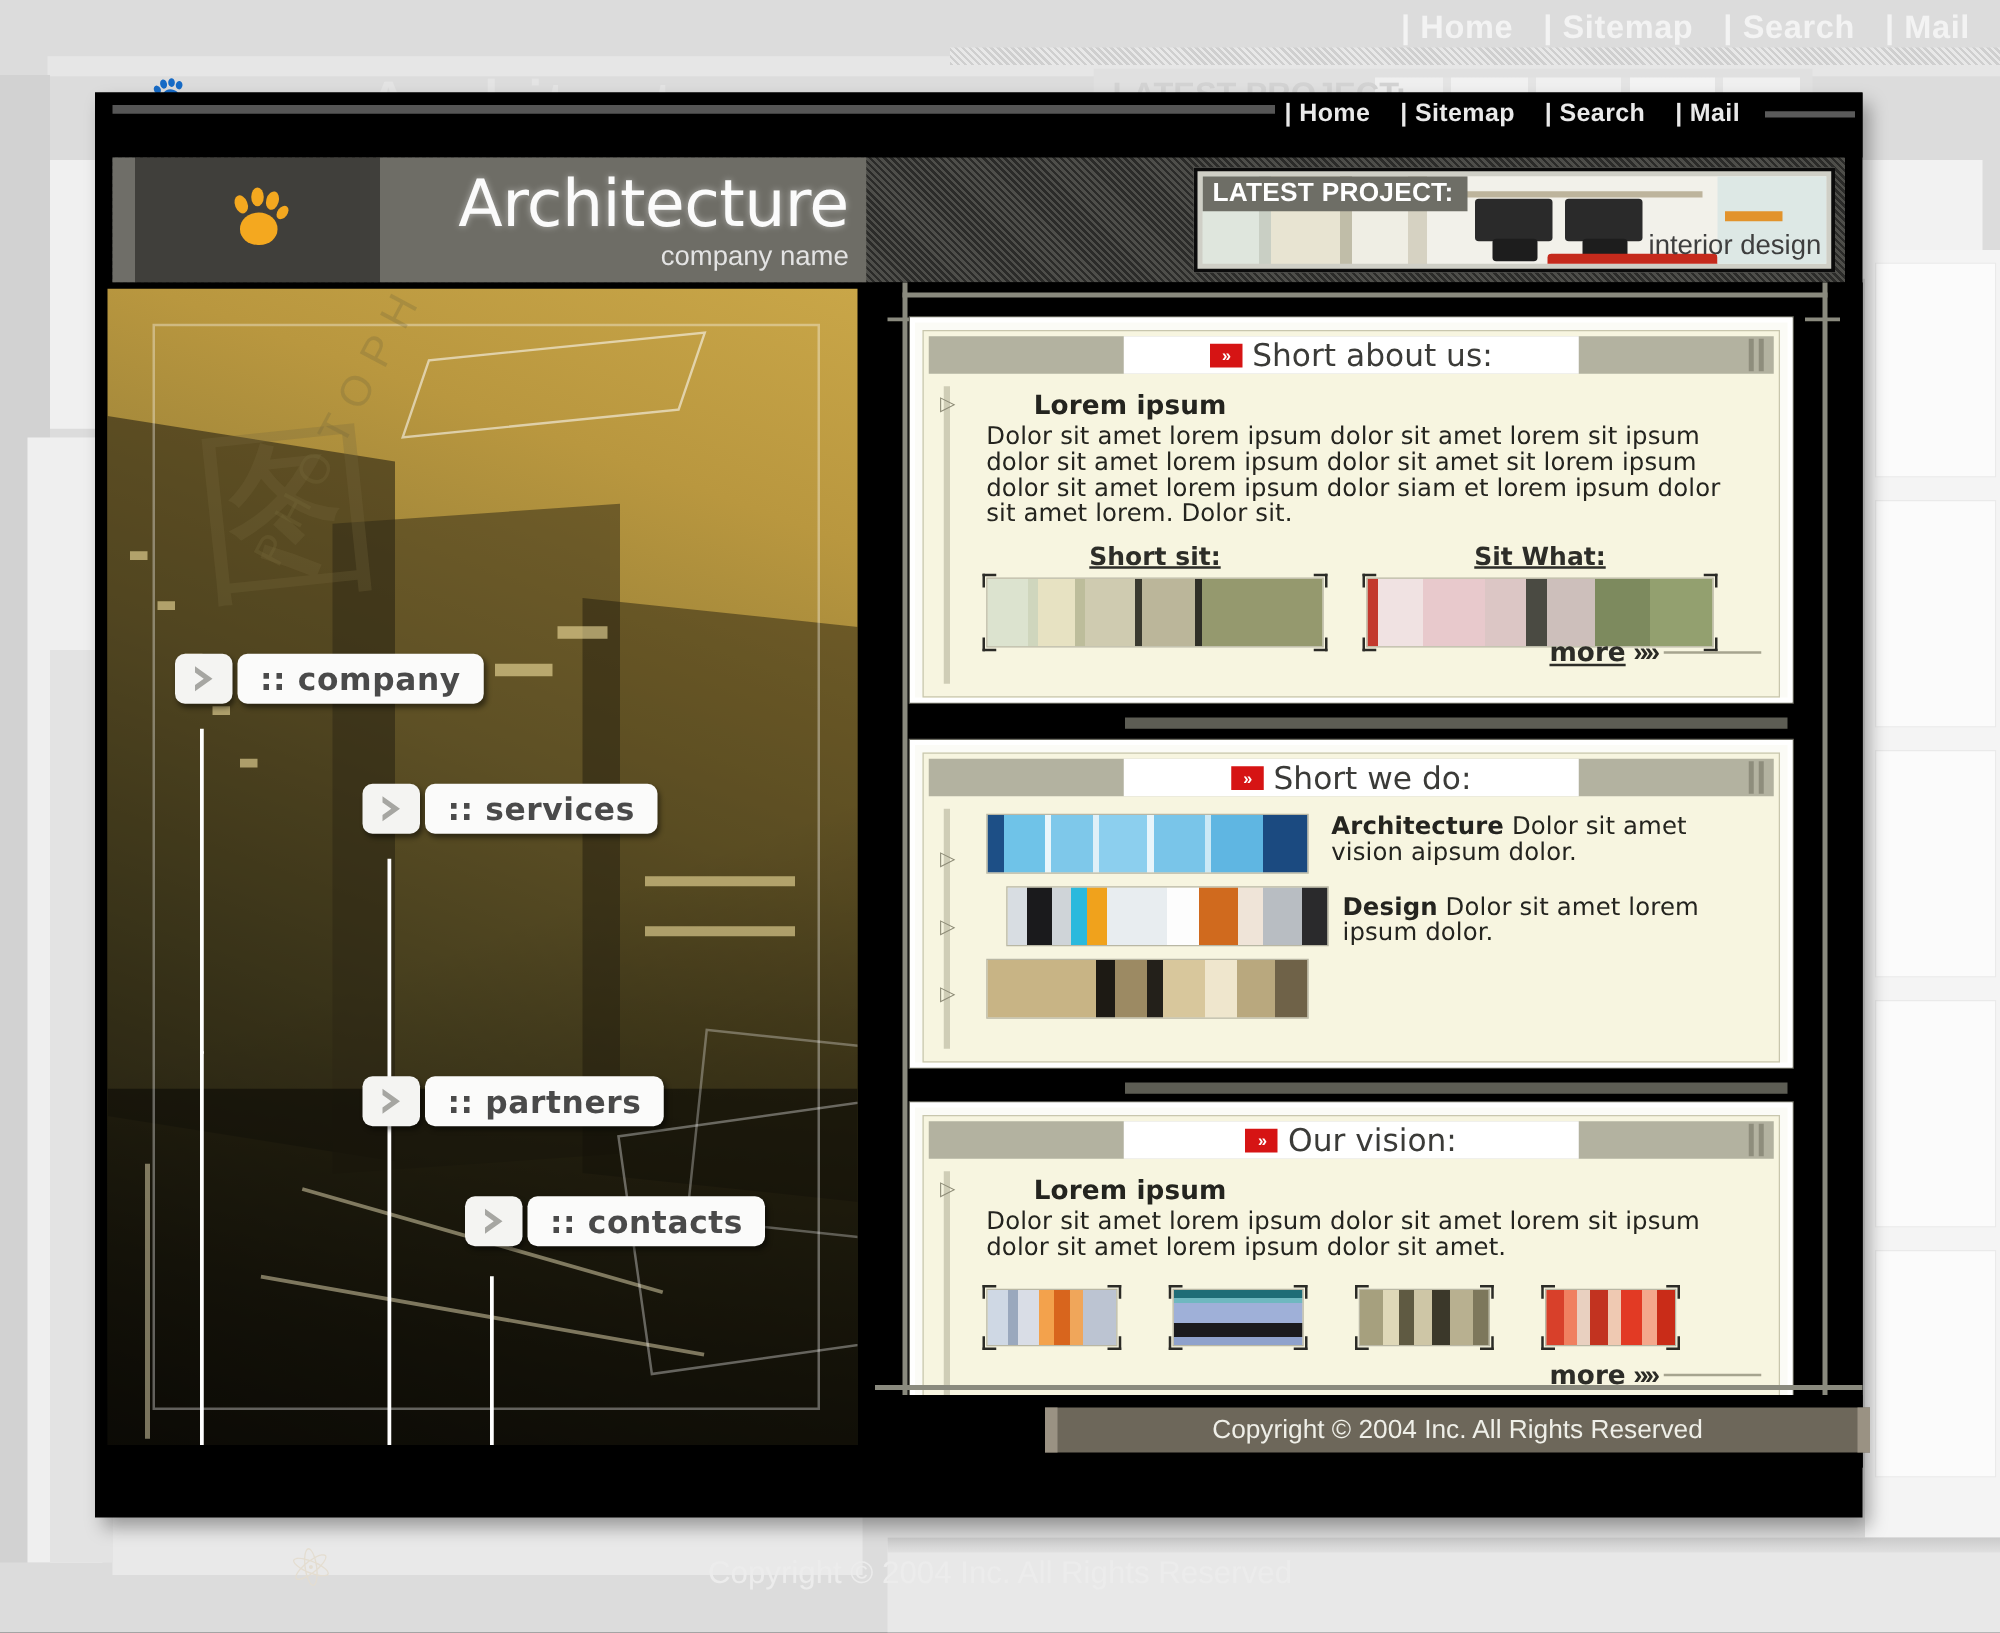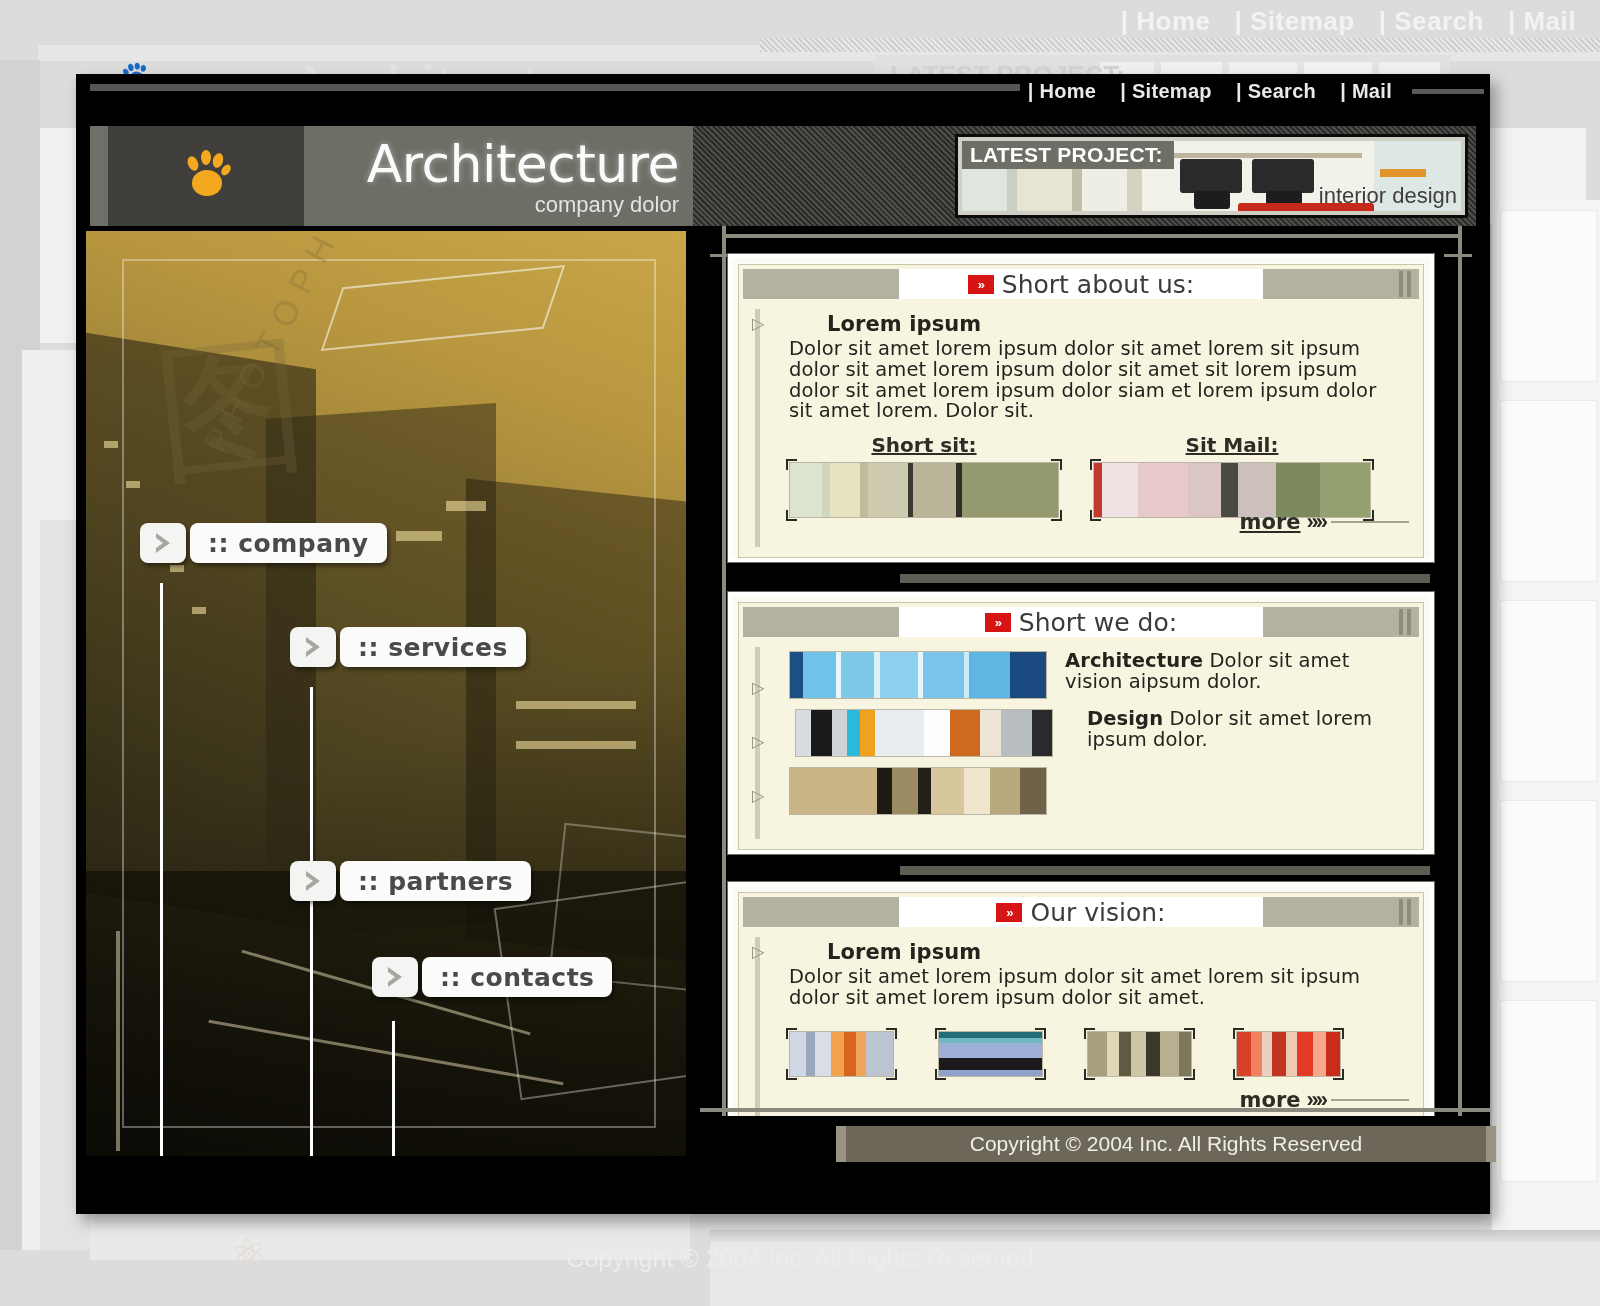--- a/index.html
+++ b/index.html
@@ -330,21 +330,21 @@
       <div class="paw">
         <div class="t t1"></div>
           <div class="t t2"></div>
           <div class="t t3"></div>
           <div class="t t4"></div>
         <div class="pad"></div>
       </div>
     </div>
     <div class="title-box">
       <div class="title-main">Architecture</div>
-      <div class="title-sub">company dolor</div>
+      <div class="title-sub">company name</div>
     </div>
     <div class="header-fill"></div>
 
     <div class="latest">
       <div class="latest-inner">
         <div class="deskline"></div>
         <div class="chair c1"></div>
         <div class="chair c2"></div>
         <div class="chair c1b"></div>
         <div class="chair c2b"></div>
@@ -464,21 +464,21 @@
             <div class="sublink">Short sit:</div>
             <div class="thumb" style="margin-top:5px;height:56px;background:linear-gradient(90deg,#dce3cf 0 12%,#cfd6bd 12% 15%,#e7e2c2 15% 26%,#bdbd9b 26% 29%,#cfcbb0 29% 44%,#3a3a30 44% 46%,#bbb69a 46% 62%,#2f2f27 62% 64%,#95996e 64% 100%);">
               <span class="corner c-tl"></span>
                 <span class="corner c-tr"></span>
                 <span class="corner c-bl"></span>
                 <span class="corner c-br"></span>
             </div>
           </div>
 
           <div style="position:absolute;left:354px;top:168px;width:278px;">
-            <div class="sublink">Sit Mail:</div>
+            <div class="sublink">Sit What:</div>
             <div class="thumb" style="margin-top:5px;height:56px;background:linear-gradient(90deg,#c3392e 0 3%,#f0e2e2 3% 16%,#e8c9cc 16% 34%,#dcc6c5 34% 46%,#4a4a42 46% 52%,#cdbfbb 52% 66%,#7d8a5e 66% 82%,#93a06f 82% 100%);">
               <span class="corner c-tl"></span>
                 <span class="corner c-tr"></span>
                 <span class="corner c-bl"></span>
                 <span class="corner c-br"></span>
             </div>
           </div>
 
           <div class="morelink" style="position:absolute;right:14px;top:244px;">
             <span class="mtxt">more</span>
@@ -504,21 +504,21 @@
           <div class="vbar"></div>
           <div class="bullet" style="top:78px;">▷</div>
           <div class="bullet" style="top:132px;">▷</div>
           <div class="bullet" style="top:186px;">▷</div>
 
           <div style="position:absolute;left:50px;top:48px;display:flex;gap:18px;align-items:flex-start;">
             <div class="thumb" style="width:258px;height:48px;background:linear-gradient(90deg,#1d4f86 0 5%,#6fc3e8 5% 18%,#e9f6fb 18% 20%,#7ec8ea 20% 33%,#dff0f8 33% 35%,#8ccfee 35% 50%,#e8f5fb 50% 52%,#79c5e9 52% 68%,#cbe9f6 68% 70%,#5fb6e2 70% 86%,#1b4a80 86% 100%);"></div>
             <div class="body-txt" style="width:300px;"><b>Architecture</b> <span>Dolor sit amet vision  aipsum dolor.</span></div>
           </div>
 
-          <div style="position:absolute;left:56px;top:106px;display:flex;gap:34px;align-items:flex-start;">
+          <div style="position:absolute;left:66px;top:106px;display:flex;gap:11px;align-items:flex-end;">
             <div class="thumb" style="width:258px;height:48px;background:linear-gradient(90deg,#d8dde2 0 6%,#1a1a1c 6% 14%,#cfd4d8 14% 20%,#2bb9dd 20% 25%,#f0a21c 25% 31%,#e8edf0 31% 50%,#fdfdfd 50% 60%,#d06a1e 60% 72%,#efe4d8 72% 80%,#b8bdc2 80% 92%,#2a2a2c 92% 100%);"></div>
             <div class="body-txt" style="width:300px;"><b>Design</b> <span>Dolor sit amet lorem ipsum dolor.</span></div>
           </div>
 
           <div style="position:absolute;left:50px;top:164px;display:flex;gap:18px;align-items:flex-start;">
             <div class="thumb" style="width:258px;height:48px;background:linear-gradient(90deg,#c8b485 0 34%,#1d1a14 34% 40%,#9c8a63 40% 50%,#23201a 50% 55%,#d8c79c 55% 68%,#efe6cd 68% 78%,#b9a87e 78% 90%,#6f6248 90% 100%);"></div>
           </div>
         </div>
       </section>
 

